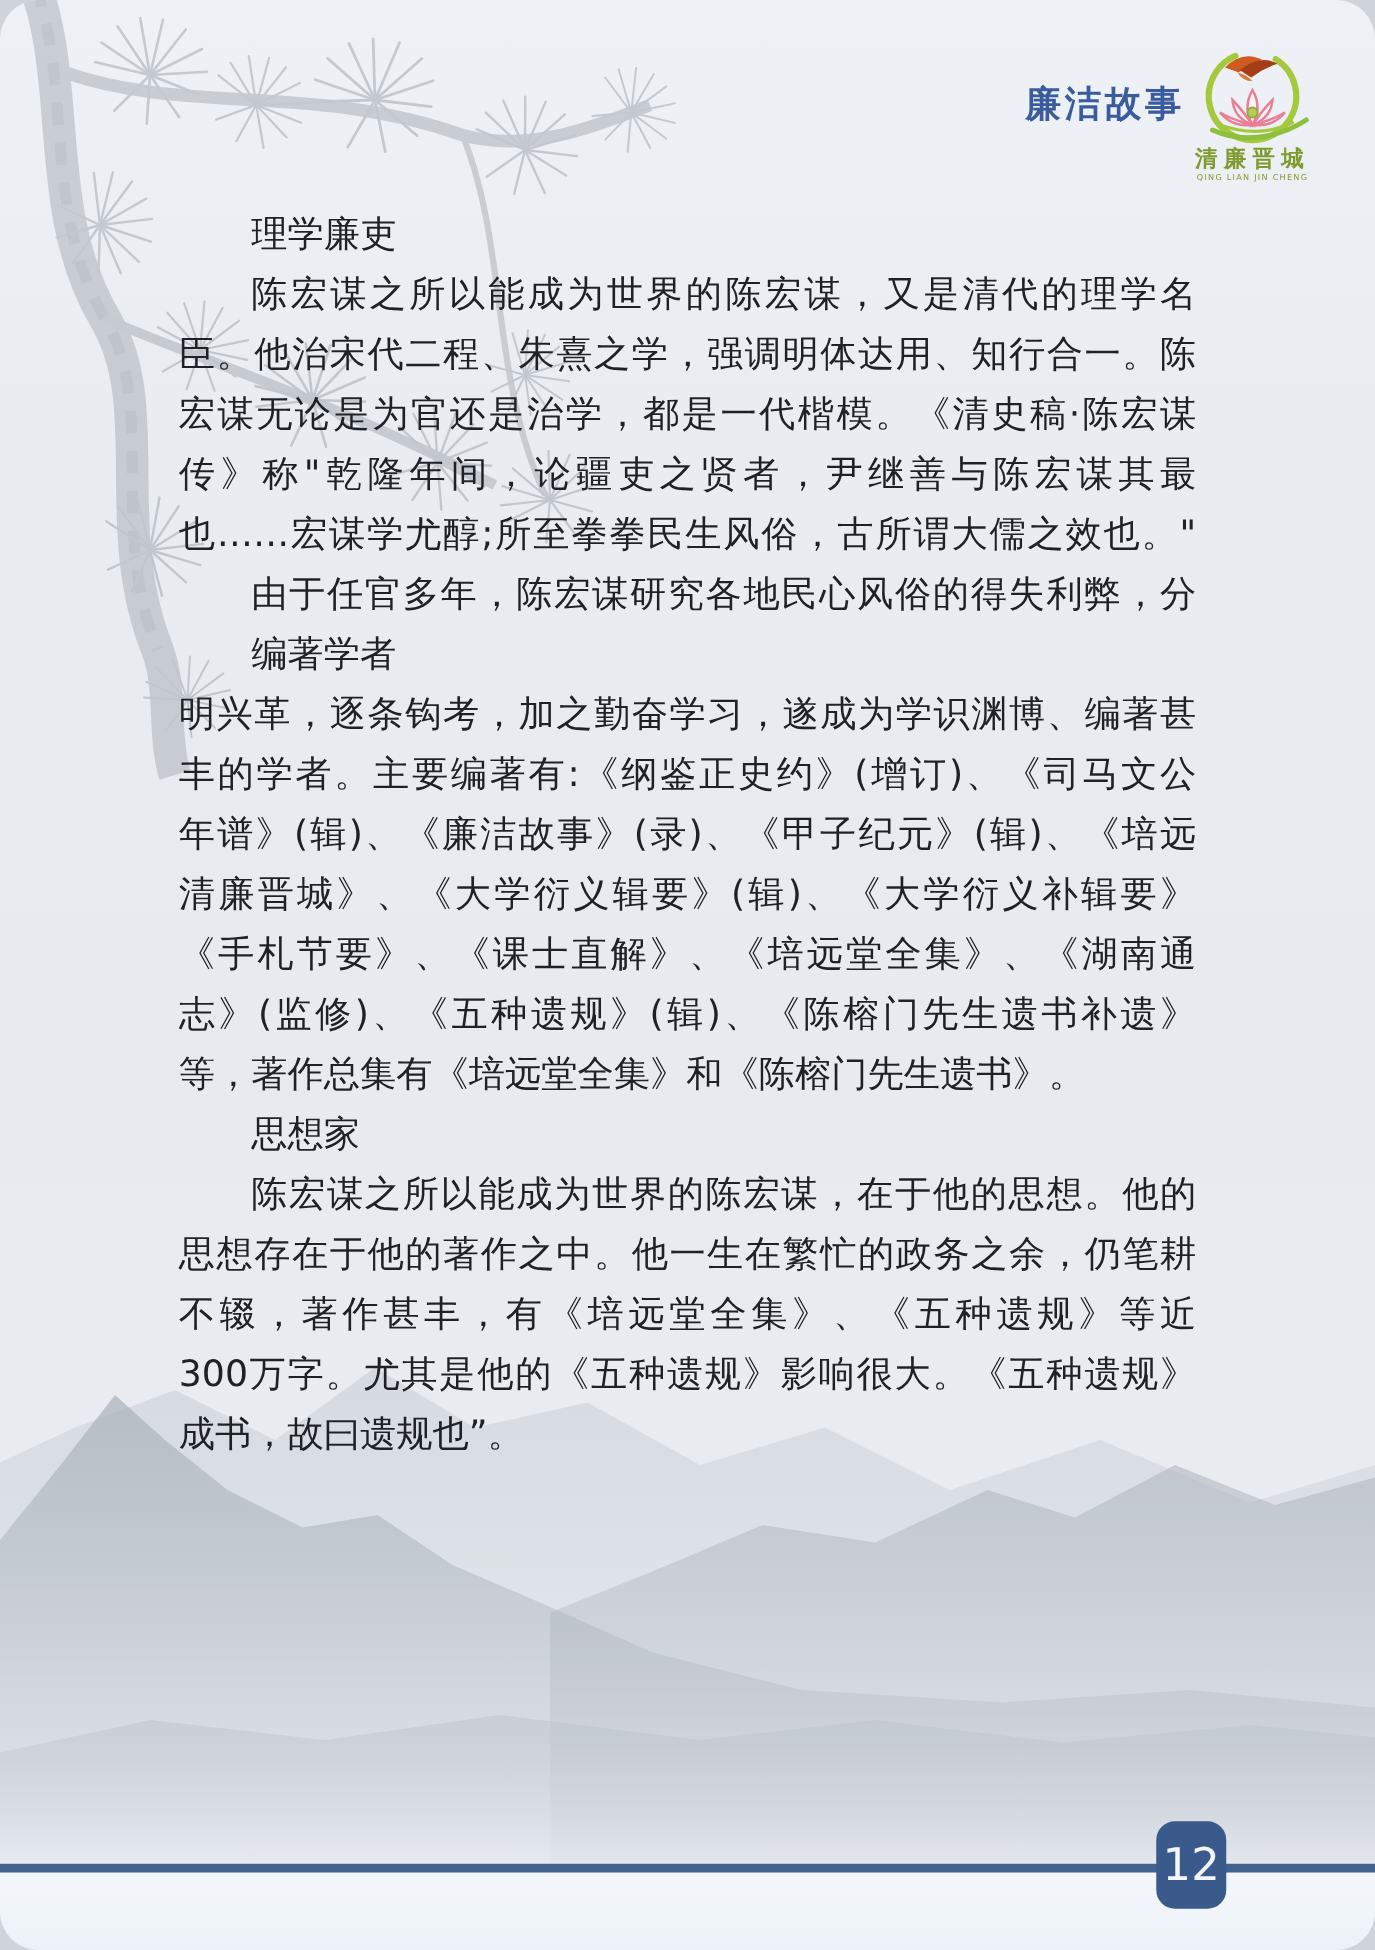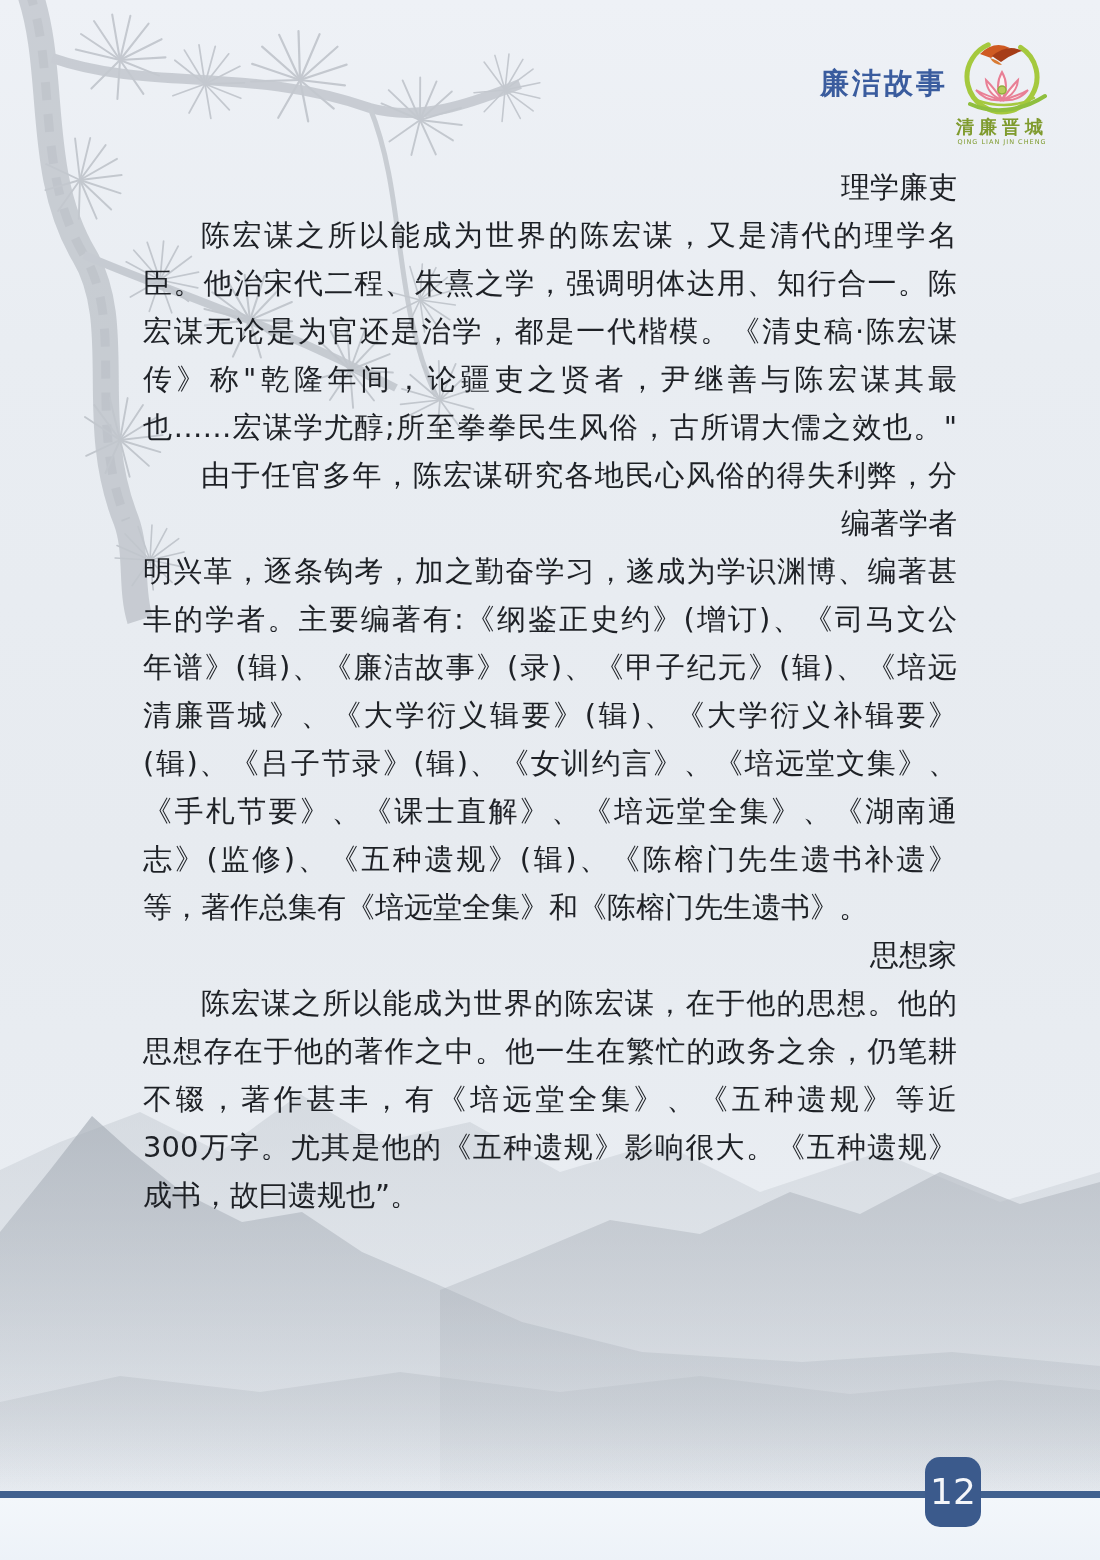--- a/index.html
+++ b/index.html
@@ -1,37 +1,38 @@
 <!DOCTYPE html>
 <html lang="zh"><head>
 <meta charset="utf-8">
 <style>
   html,body{margin:0;padding:0;background:#cfd4da;}
   .page{
     position:relative;width:1100px;height:1560px;overflow:hidden;
     font-family:"DejaVu Sans","Liberation Sans",sans-serif;
     background:linear-gradient(180deg,#eef1f6 0%,#e9edf2 22%,#e7ebf0 55%,#e9edf2 78%,#eef2f7 100%);
+    border-radius:31px;
   }
   
   .pine-art{position:absolute;left:0;top:0;z-index:1;pointer-events:none;}
   .mountain-art{position:absolute;left:0;top:1020px;z-index:1;pointer-events:none;}
   
   .hdr-title{
     position:absolute;top:64px;right:152px;z-index:5;
     font-size:29px;font-weight:bold;letter-spacing:3px;color:#3a5c9e;
   }
   .logo{position:absolute;left:950px;top:38px;z-index:5;}
   
   .text-block{
     position:absolute;left:143px;top:163px;width:814px;z-index:5;
     font-size:29px;line-height:48px;color:#1e2126;
   }
   .ln{white-space:nowrap;}
   .ln.j{white-space:normal;text-align:justify;text-align-last:justify;text-justify:inter-character;}
-  .ln.ind{text-indent:58px;text-align:right;}
+  .ln.ind{text-indent:58px;}
   
   .footer-bg{position:absolute;left:0;top:1498px;width:1100px;height:62px;z-index:2;
     background:linear-gradient(180deg,#f3f7fb,#edf2f8);}
   .divider-line{position:absolute;left:0;top:1491px;width:1100px;height:7px;background:#41618f;z-index:3;}
   .page-badge{position:absolute;left:917px;top:1455px;width:72px;height:74px;z-index:4;}
 </style>
 </head>
 <body>
 
 <div class="page">
@@ -131,21 +132,20 @@
     <div class="ln j">臣。他治宋代二程、朱熹之学，强调明体达用、知行合一。陈</div>
     <div class="ln j">宏谋无论是为官还是治学，都是一代楷模。《清史稿·陈宏谋</div>
     <div class="ln j">传》称"乾隆年间，论疆吏之贤者，尹继善与陈宏谋其最</div>
     <div class="ln j">也……宏谋学尤醇;所至拳拳民生风俗，古所谓大儒之效也。"</div>
     <div class="ln ind j">由于任官多年，陈宏谋研究各地民心风俗的得失利弊，分</div>
     <div class="ln ind">编著学者</div>
     <div class="ln j">明兴革，逐条钩考，加之勤奋学习，遂成为学识渊博、编著甚</div>
     <div class="ln j">丰的学者。主要编著有:《纲鉴正史约》(增订)、《司马文公</div>
     <div class="ln j">年谱》(辑)、《廉洁故事》(录)、《甲子纪元》(辑)、《培远</div>
     <div class="ln j">清廉晋城》、《大学衍义辑要》(辑)、《大学衍义补辑要》</div>
-    <div class="ln j">(辑)、《吕子节录》(辑)、《女训约言》、《培远堂文集》、</div>
     <div class="ln j">《手札节要》、《课士直解》、《培远堂全集》、《湖南通</div>
     <div class="ln j">志》(监修)、《五种遗规》(辑)、《陈榕门先生遗书补遗》</div>
     <div class="ln">等，著作总集有《培远堂全集》和《陈榕门先生遗书》。</div>
     <div class="ln ind">思想家</div>
     <div class="ln ind j">陈宏谋之所以能成为世界的陈宏谋，在于他的思想。他的</div>
     <div class="ln j">思想存在于他的著作之中。他一生在繁忙的政务之余，仍笔耕</div>
     <div class="ln j">不辍，著作甚丰，有《培远堂全集》、《五种遗规》等近</div>
     <div class="ln j">300万字。尤其是他的《五种遗规》影响很大。《五种遗规》</div>
     <div class="ln">成书，故曰遗规也”。</div>
   </div>

